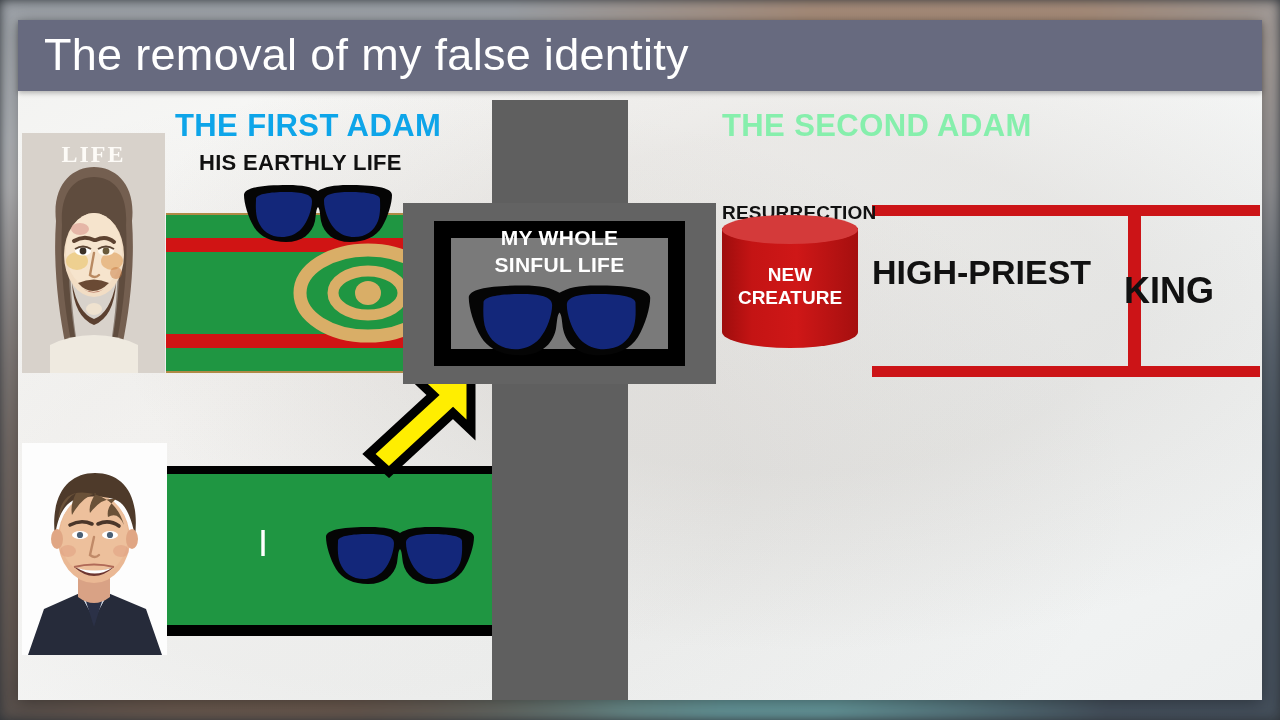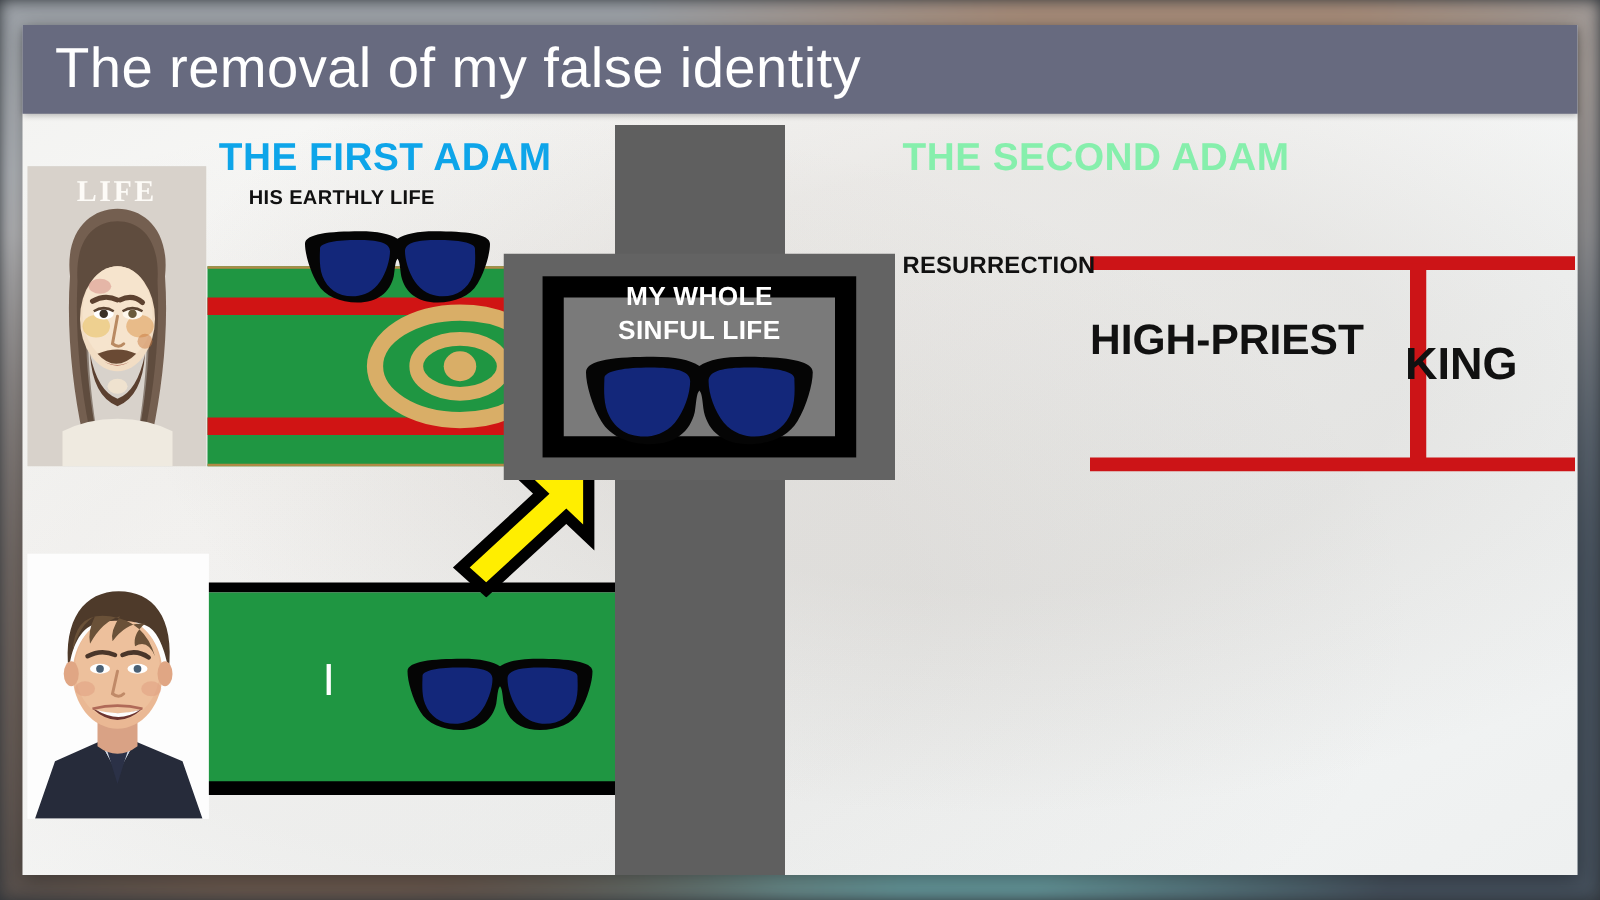--- a/index.html
+++ b/index.html
@@ -74,21 +74,21 @@
   
   .h-first {
     position:absolute; left:175px; top:108px;
     font-family:"Liberation Sans Narrow","Liberation Sans",sans-serif;
     font-weight:bold; font-size:31px; color:#0ea5e9;
     letter-spacing:0.4px; white-space:nowrap; z-index:5;
   }
   .h-first-sub {
     position:absolute; left:199px; top:150px;
     font-family:"Liberation Sans Narrow","Liberation Sans",sans-serif;
-    font-weight:bold; font-size:16px; color:#111; letter-spacing:0.3px;
+    font-weight:bold; font-size:22px; color:#111; letter-spacing:0.3px;
     white-space:nowrap; z-index:5;
   }
   .h-second {
     position:absolute; left:722px; top:108px;
     font-family:"Liberation Sans Narrow","Liberation Sans",sans-serif;
     font-weight:bold; font-size:31px; color:#86efac;
     letter-spacing:0.4px; white-space:nowrap; z-index:5;
   }
   .h-res {
     position:absolute; left:722px; top:202px;
@@ -328,20 +328,28 @@
     <svg class="sg" style="left:54px;top:80px;" width="205" height="76" viewBox="0 0 160 62">
       <path d="M6 12 C6 4 26 2 50 2 C64 2 74 4 80 8 C86 4 96 2 110 2 C134 2 154 4 154 12 C154 20 150 34 144 44 C138 54 126 59 112 59 C96 59 86 51 83 38 C82 32 82 26 80 24 C78 26 78 32 77 38 C74 51 64 59 48 59 C34 59 22 54 16 44 C10 34 6 20 6 12 Z" fill="#050505"></path>
       <path d="M18 16 C18 11 32 9 48 9 C64 9 74 11 74 18 C74 26 70 38 64 45 C58 52 50 54 44 54 C32 54 24 48 20 38 C17 30 18 20 18 16 Z" fill="#13277a"></path>
       <path d="M86 18 C86 11 96 9 112 9 C128 9 142 11 142 16 C142 20 143 30 140 38 C136 48 128 54 116 54 C110 54 102 52 96 45 C90 38 86 26 86 18 Z" fill="#13277a"></path>
     </svg>
   </div>
 
   <div class="h-second">THE SECOND ADAM</div>
   <div class="h-res">RESURRECTION</div>
 
+  <div class="cyl">
+    <div class="cyl-body"></div>
+    <div class="cyl-top"></div>
+    <div class="cyl-label">
+      <div>NEW</div>
+      <div>CREATURE</div>
+    </div>
+  </div>
 
   <div class="panel">
     <div class="panel-bar-top"></div>
     <div class="panel-bar-bot"></div>
     <div class="panel-div"></div>
     <div class="panel-lbl lbl-hp">HIGH-PRIEST</div>
     <div class="panel-lbl lbl-king">KING</div>
   </div>
 
   <div class="titlebar">

